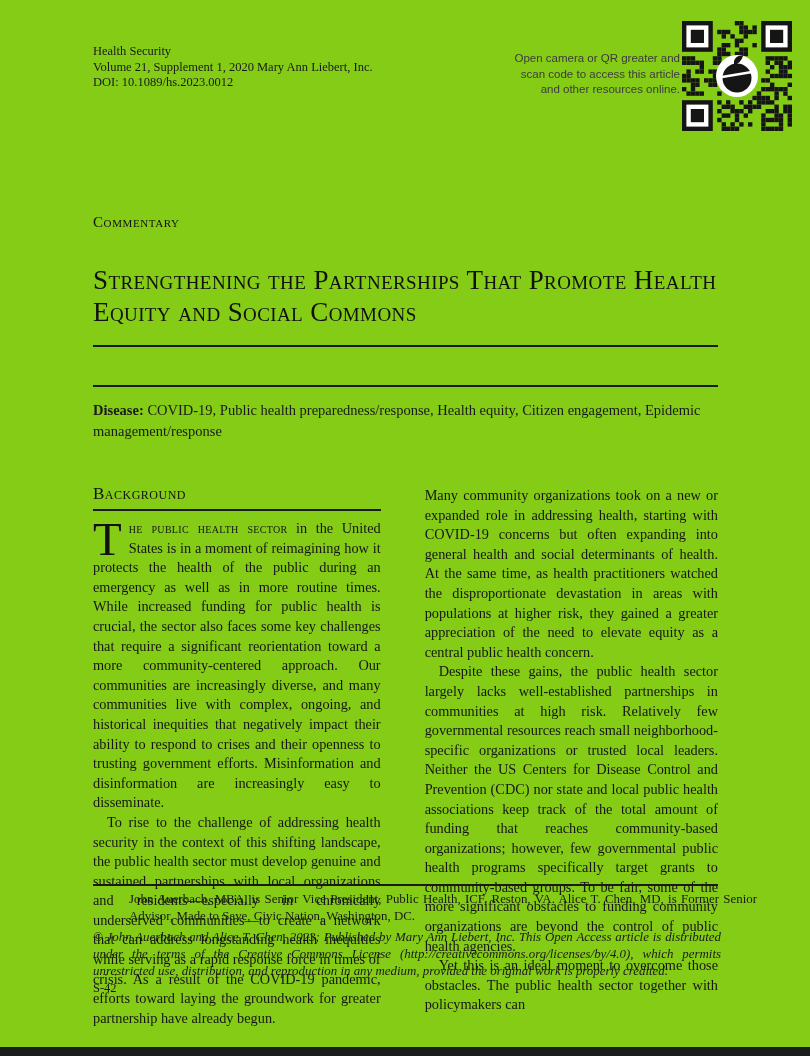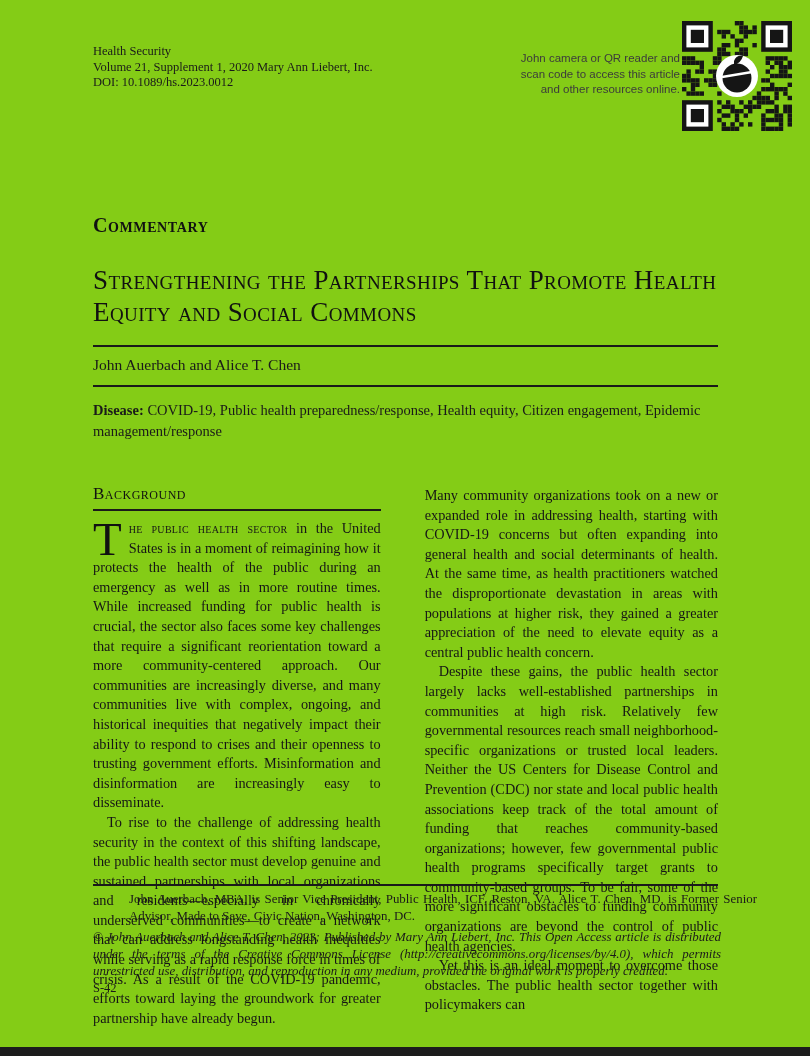--- a/index.html
+++ b/index.html
@@ -21,22 +21,22 @@
     left: 490px; top: 51px; width: 190px;
     font-family: "Liberation Sans", sans-serif;
     font-size: 11.5px; line-height: 15.5px;
     text-align: right; color: #3c3c3c;
   }
   .qr-box { left: 681px; top: 21px; width: 112px; height: 110px; }
 
   
   .commentary {
     left: 93px; top: 214px;
-    font-variant: small-caps; font-weight: 700;
-    font-size: 20px; letter-spacing: 0.6px; color: #111;
+    font-variant: small-caps; font-weight: 400;
+    font-size: 15px; letter-spacing: 0.6px; color: #111;
   }
 
   
   .article-title {
     left: 93px; top: 264px; width: 632px;
     font-variant: small-caps; font-weight: 400;
     font-size: 27px; line-height: 32px; letter-spacing: 0.4px; color: #111;
   }
 
   .rule { background: #1a1a1a; height: 2px; width: 625px; left: 93px; }
@@ -87,21 +87,21 @@
 
 <div class="page">
 
   <div class="abs journal-info">
     <div>Health Security</div>
     <div>Volume 21, Supplement 1, 2020 Mary Ann Liebert, Inc.</div>
     <div>DOI: 10.1089/hs.2023.0012</div>
   </div>
 
   <div class="abs qr-caption">
-    <div>John camera or QR reader and</div>
+    <div>Open camera or QR greater and</div>
     <div>scan code to access this article</div>
     <div>and other resources online.</div>
   </div>
 
   <div class="abs qr-box">
     <svg id="qr-svg" width="112" height="110" viewBox="0 0 110 110">
       <g id="qr-mods" fill="#151515">
           <rect x="52.8" y="0.0" width="4.4" height="4.4"></rect>
           <rect x="57.2" y="0.0" width="4.4" height="4.4"></rect>
           <rect x="57.2" y="4.4" width="4.4" height="4.4"></rect>
@@ -291,21 +291,20 @@
         <path d="M52 40 Q54 34 61 35 Q59 42 52 44 Z" fill="#151515"></path>
       </g>
     </svg>
   </div>
 
   <div class="abs commentary">Commentary</div>
 
   <h1 class="abs article-title">Strengthening the Partnerships That Promote Health Equity and Social Commons</h1>
 
   <div class="abs rule rule-1"></div>
-  <div class="abs authors">John Auerbach and Alice T. Chen</div>
   <div class="abs rule rule-2"></div>
 
   <div class="abs keywords">
     <b>Disease:</b>
     <span>COVID-19, Public health preparedness/response, Health equity, Citizen engagement, Epidemic management/response</span>
   </div>
 
   <div class="abs body-cols">
     <div class="col-left">
       <div class="bg-heading">Background</div>

